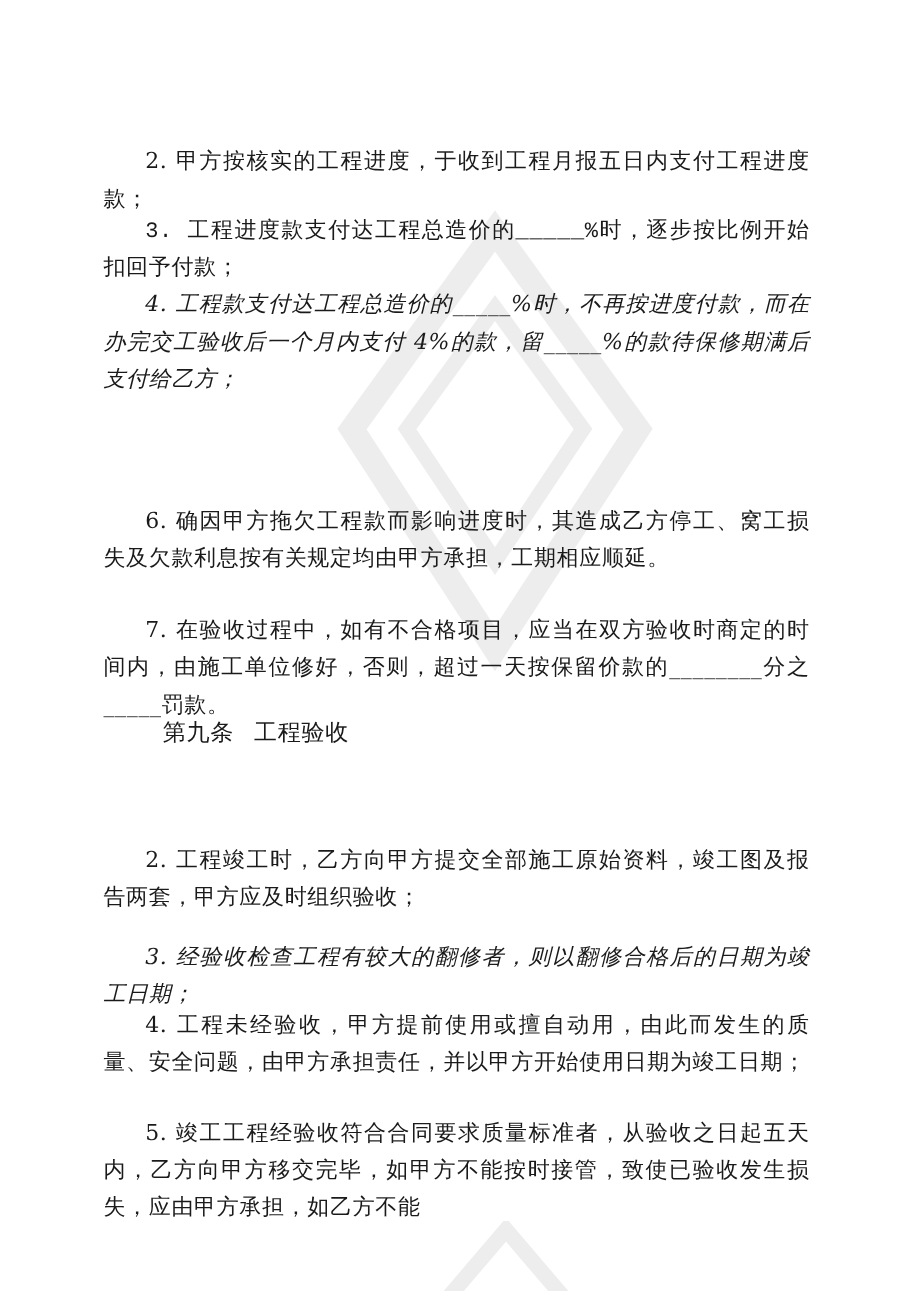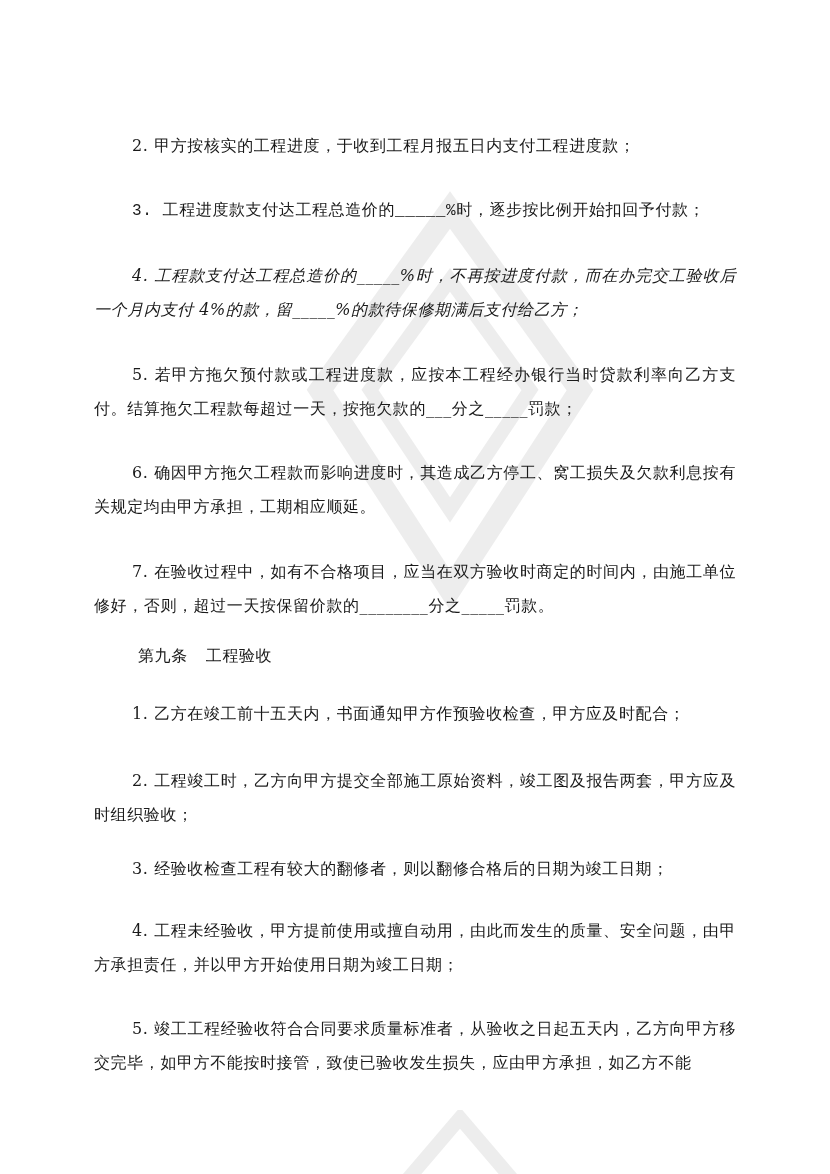--- a/index.html
+++ b/index.html
@@ -23,35 +23,35 @@
     }
     .watermark {
       position: absolute;
       pointer-events: none;
       opacity: 0.10;
     }
     .para {
       position: absolute;
       left: 94px;
       width: 642px;
-      font-size: 16px;
+      font-size: 20px;
       line-height: 34px;
       letter-spacing: 0.6px;
       text-indent: 38px;
       margin: 0;
       text-align: justify;
       white-space: normal;
     }
     .heading {
       position: absolute;
       left: 132px;
-      font-size: 16px;
+      font-size: 21px;
       line-height: 34px;
       letter-spacing: 0.6px;
-      margin: 6px;
+      margin: 16px;
       text-align: center;
     }
     .heading .gap { display: inline-block; width: 18px; }
   </style>
 </head>
 <body>
 
 <div class="page">
 
   <svg class="watermark" style="left:300px; top:190px;" width="300" height="420" viewBox="0 0 300 420">
@@ -63,27 +63,25 @@
 
   <svg class="watermark" style="left:380px; top:1110px;" width="160" height="120" viewBox="0 0 160 120">
     <g fill="none" stroke="#555" stroke-width="14">
       <path d="M80 8 L150 90 L80 170 L10 90 Z"></path>
     </g>
   </svg>
 
   <p class="para" style="top:129px;">2.  甲方按核实的工程进度，于收到工程月报五日内支付工程进度款；</p>
   <p class="para" style="top:194px;font-family:Liberation Mono, monospace;">3.  工程进度款支付达工程总造价的_____%时，逐步按比例开始扣回予付款；</p>
   <p class="para" style="top:259px;font-style:italic;">4.  工程款支付达工程总造价的_____%时，不再按进度付款，而在办完交工验收后一个月内支付 4%的款，留_____%的款待保修期满后支付给乙方；</p>
-  <p class="para" style="top:358px;">5.  若甲方拖欠预付款或工程进度款，应按本工程经办银行当时贷款利率向乙方支付。结算拖欠工程款每超过一天，按拖欠款的___分之_____罚款；</p>
   <p class="para" style="top:456px;">6.  确因甲方拖欠工程款而影响进度时，其造成乙方停工、窝工损失及欠款利息按有关规定均由甲方承担，工期相应顺延。</p>
   <p class="para" style="top:555px;">7.  在验收过程中，如有不合格项目，应当在双方验收时商定的时间内，由施工单位修好，否则，超过一天按保留价款的________分之_____罚款。</p>
 
   <p class="heading" style="top:633px;">
     <span>第九条</span><span class="gap"></span><span>工程验收</span>
   </p>
 
-  <p class="para" style="top:697px;">1.  乙方在竣工前十五天内，书面通知甲方作预验收检查，甲方应及时配合；</p>
   <p class="para" style="top:764px;">2.  工程竣工时，乙方向甲方提交全部施工原始资料，竣工图及报告两套，甲方应及时组织验收；</p>
-  <p class="para" style="top:852px;">3.  经验收检查工程有较大的翻修者，则以翻修合格后的日期为竣工日期；</p>
+  <p class="para" style="top:852px;font-style:italic;">3.  经验收检查工程有较大的翻修者，则以翻修合格后的日期为竣工日期；</p>
   <p class="para" style="top:914px;">4.  工程未经验收，甲方提前使用或擅自动用，由此而发生的质量、安全问题，由甲方承担责任，并以甲方开始使用日期为竣工日期；</p>
   <p class="para" style="top:1012px;">5.  竣工工程经验收符合合同要求质量标准者，从验收之日起五天内，乙方向甲方移交完毕，如甲方不能按时接管，致使已验收发生损失，应由甲方承担，如乙方不能</p>
 
 </div>
 
 </body></html>

